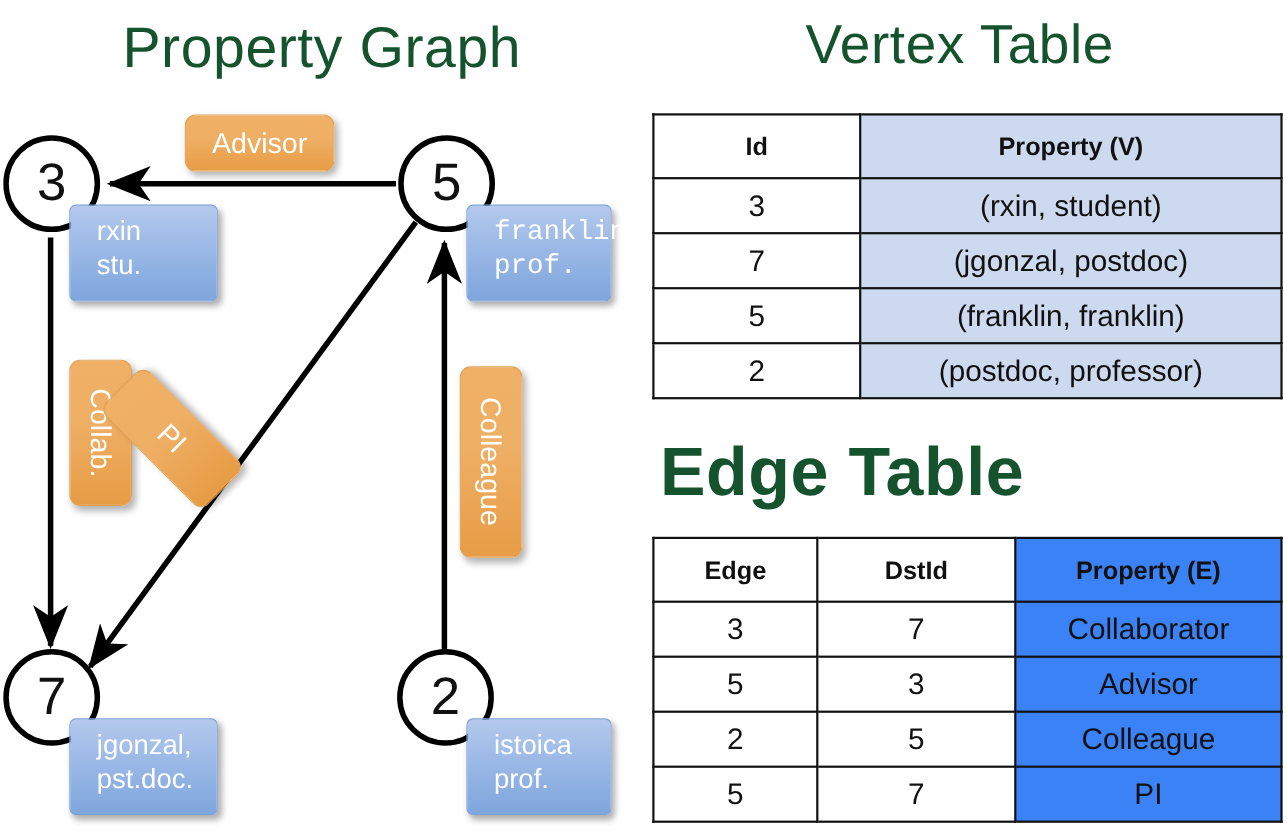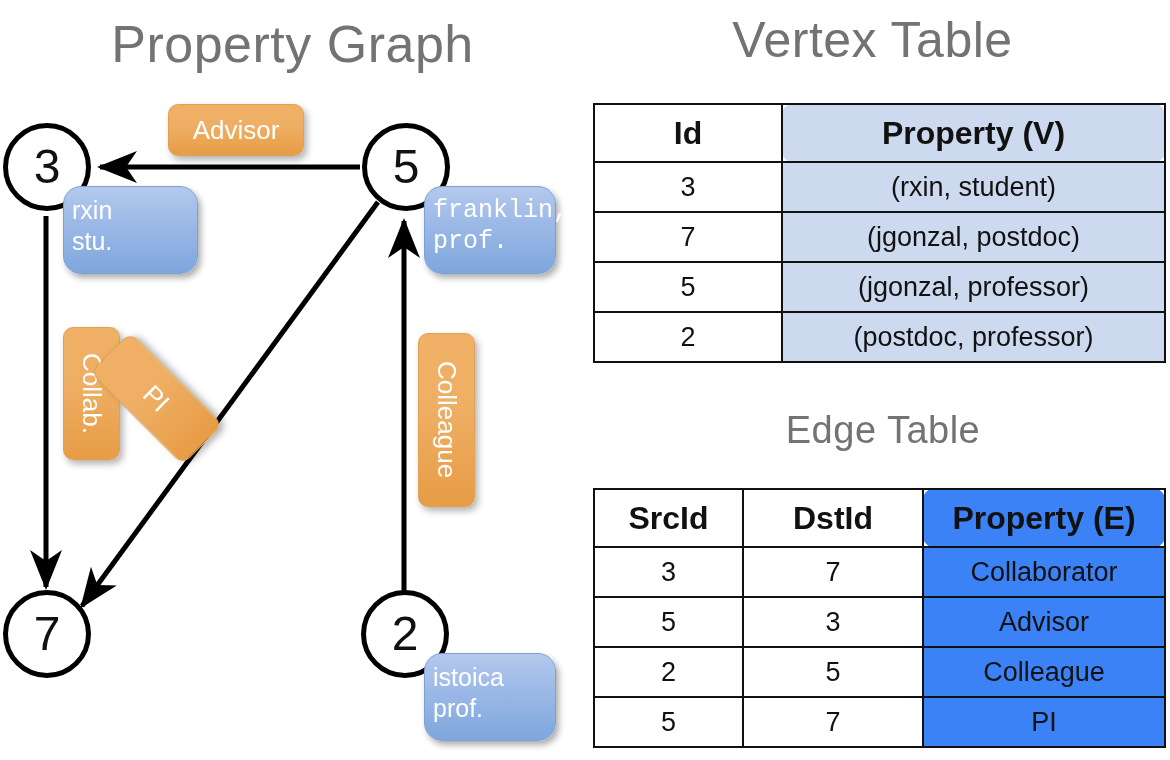--- a/index.html
+++ b/index.html
@@ -13,41 +13,41 @@
     position: relative;
     overflow: hidden;
     font-family: "Liberation Sans", sans-serif;
     color: #000000;
   }
 
   
   .title {
     position: absolute;
     font-weight: 400;
-    color: #737373;
+    color: #14532d;
     letter-spacing: 0.5px;
     white-space: nowrap;
   }
   #title-property-graph {
     left: 0; top: 14px; width: 585px;
     text-align: center;
     font-size: 52px;
     line-height: 60px;
   }
   #title-vertex-table {
     left: 580px; top: 10px; width: 585px;
     text-align: center;
     font-size: 50px;
     line-height: 60px;
   }
   #title-edge-table {
     left: 600px; top: 400px; width: 566px;
-    text-align: center;
-    font-size: 38px;
+    font-size: 62px;
     line-height: 60px;
+    font-weight: bold;
   }
 
   
   #graph-panel {
     position: absolute;
     left: 0; top: 0;
     width: 585px; height: 760px;
   }
   #graph-edges {
     position: absolute;
@@ -68,25 +68,25 @@
     font-size: 48px;
     line-height: 48px;
     color: #111;
     z-index: 3;
   }
 
   .prop-box {
     position: absolute;
     background: linear-gradient(to bottom, #b4c9ec 0%, #9dbae7 40%, #7fa6dd 100%);
     border: 1px solid #7ba0d6;
-    border-radius: 18px;
+    border-radius: 6px;
     color: #ffffff;
     font-size: 25px;
     line-height: 31px;
-    padding: 8px 8px;
+    padding: 8px 24px;
     box-sizing: border-box;
     box-shadow: 3px 4px 6px rgba(0,0,0,0.32);
     z-index: 5;
   }
 
   .edge-label {
     position: absolute;
     background: linear-gradient(to bottom, #f0b066 0%, #eeae63 45%, #e79c45 100%);
     border: 1px solid #e0a155;
     border-radius: 10px;
@@ -117,23 +117,22 @@
     border: 2px solid #111;
     text-align: center;
     font-weight: 400;
     font-size: 27px;
     color: #111;
     padding: 0;
     height: 48px;
   }
   table.data-table th {
     font-weight: 700;
-    font-size: 32px;
+    font-size: 23px;
     height: 56px;
-    border-radius: 11px;
   }
   #vertex-table { left: 593px; top: 103px; width: 573px; }
   #vertex-table .col-id { width: 188px; background: #ffffff; }
   #vertex-table .col-prop { background: #ccd9ef; }
 
   #edge-table { left: 593px; top: 488px; width: 573px; }
   #edge-table .col-src { width: 149px; background:#ffffff; }
   #edge-table .col-dst { width: 180px; background:#ffffff; }
   #edge-table .col-prop { background: #3b82f6; }
 </style>
@@ -172,20 +171,24 @@
   <div class="prop-box" style="left:63px; top:186px; width:135px; height:88px;">
     <div>rxin</div>
     <div>stu.</div>
   </div>
 
   <div class="prop-box" style="left:424px; top:186px; width:132px; height:88px;font-family:Liberation Mono, monospace;">
     <div>franklin,</div>
     <div>prof.</div>
   </div>
 
+  <div class="prop-box" style="left:63px; top:653px; width:135px; height:88px;">
+    <div>jgonzal,</div>
+    <div>pst.doc.</div>
+  </div>
 
   <div class="prop-box" style="left:424px; top:653px; width:132px; height:88px;">
     <div>istoica</div>
     <div>prof.</div>
   </div>
 
   <div class="edge-label" style="left:168px; top:104px; width:136px; height:52px;">Advisor</div>
 
   <div class="edge-label vert" style="left:63px; top:327px; width:57px; height:133px;">Collab.</div>
 
@@ -212,38 +215,38 @@
     <tr>
       <td class="col-id">3</td>
       <td class="col-prop">(rxin, student)</td>
     </tr>
     <tr>
       <td class="col-id">7</td>
       <td class="col-prop">(jgonzal, postdoc)</td>
     </tr>
     <tr>
       <td class="col-id">5</td>
-      <td class="col-prop">(jgonzal, professor)</td>
+      <td class="col-prop">(franklin, franklin)</td>
     </tr>
     <tr>
       <td class="col-id">2</td>
       <td class="col-prop">(postdoc, professor)</td>
     </tr>
   </tbody>
 </table>
 
 <table class="data-table" id="edge-table">
   <colgroup>
       <col class="col-src">
       <col class="col-dst">
       <col class="col-prop">
     </colgroup>
   <thead>
     <tr>
-      <th class="col-src">SrcId</th>
+      <th class="col-src">Edge</th>
       <th class="col-dst">DstId</th>
       <th class="col-prop">Property (E)</th>
     </tr>
   </thead>
   <tbody>
     <tr>
       <td class="col-src">3</td>
       <td class="col-dst">7</td>
       <td class="col-prop">Collaborator</td>
     </tr>

